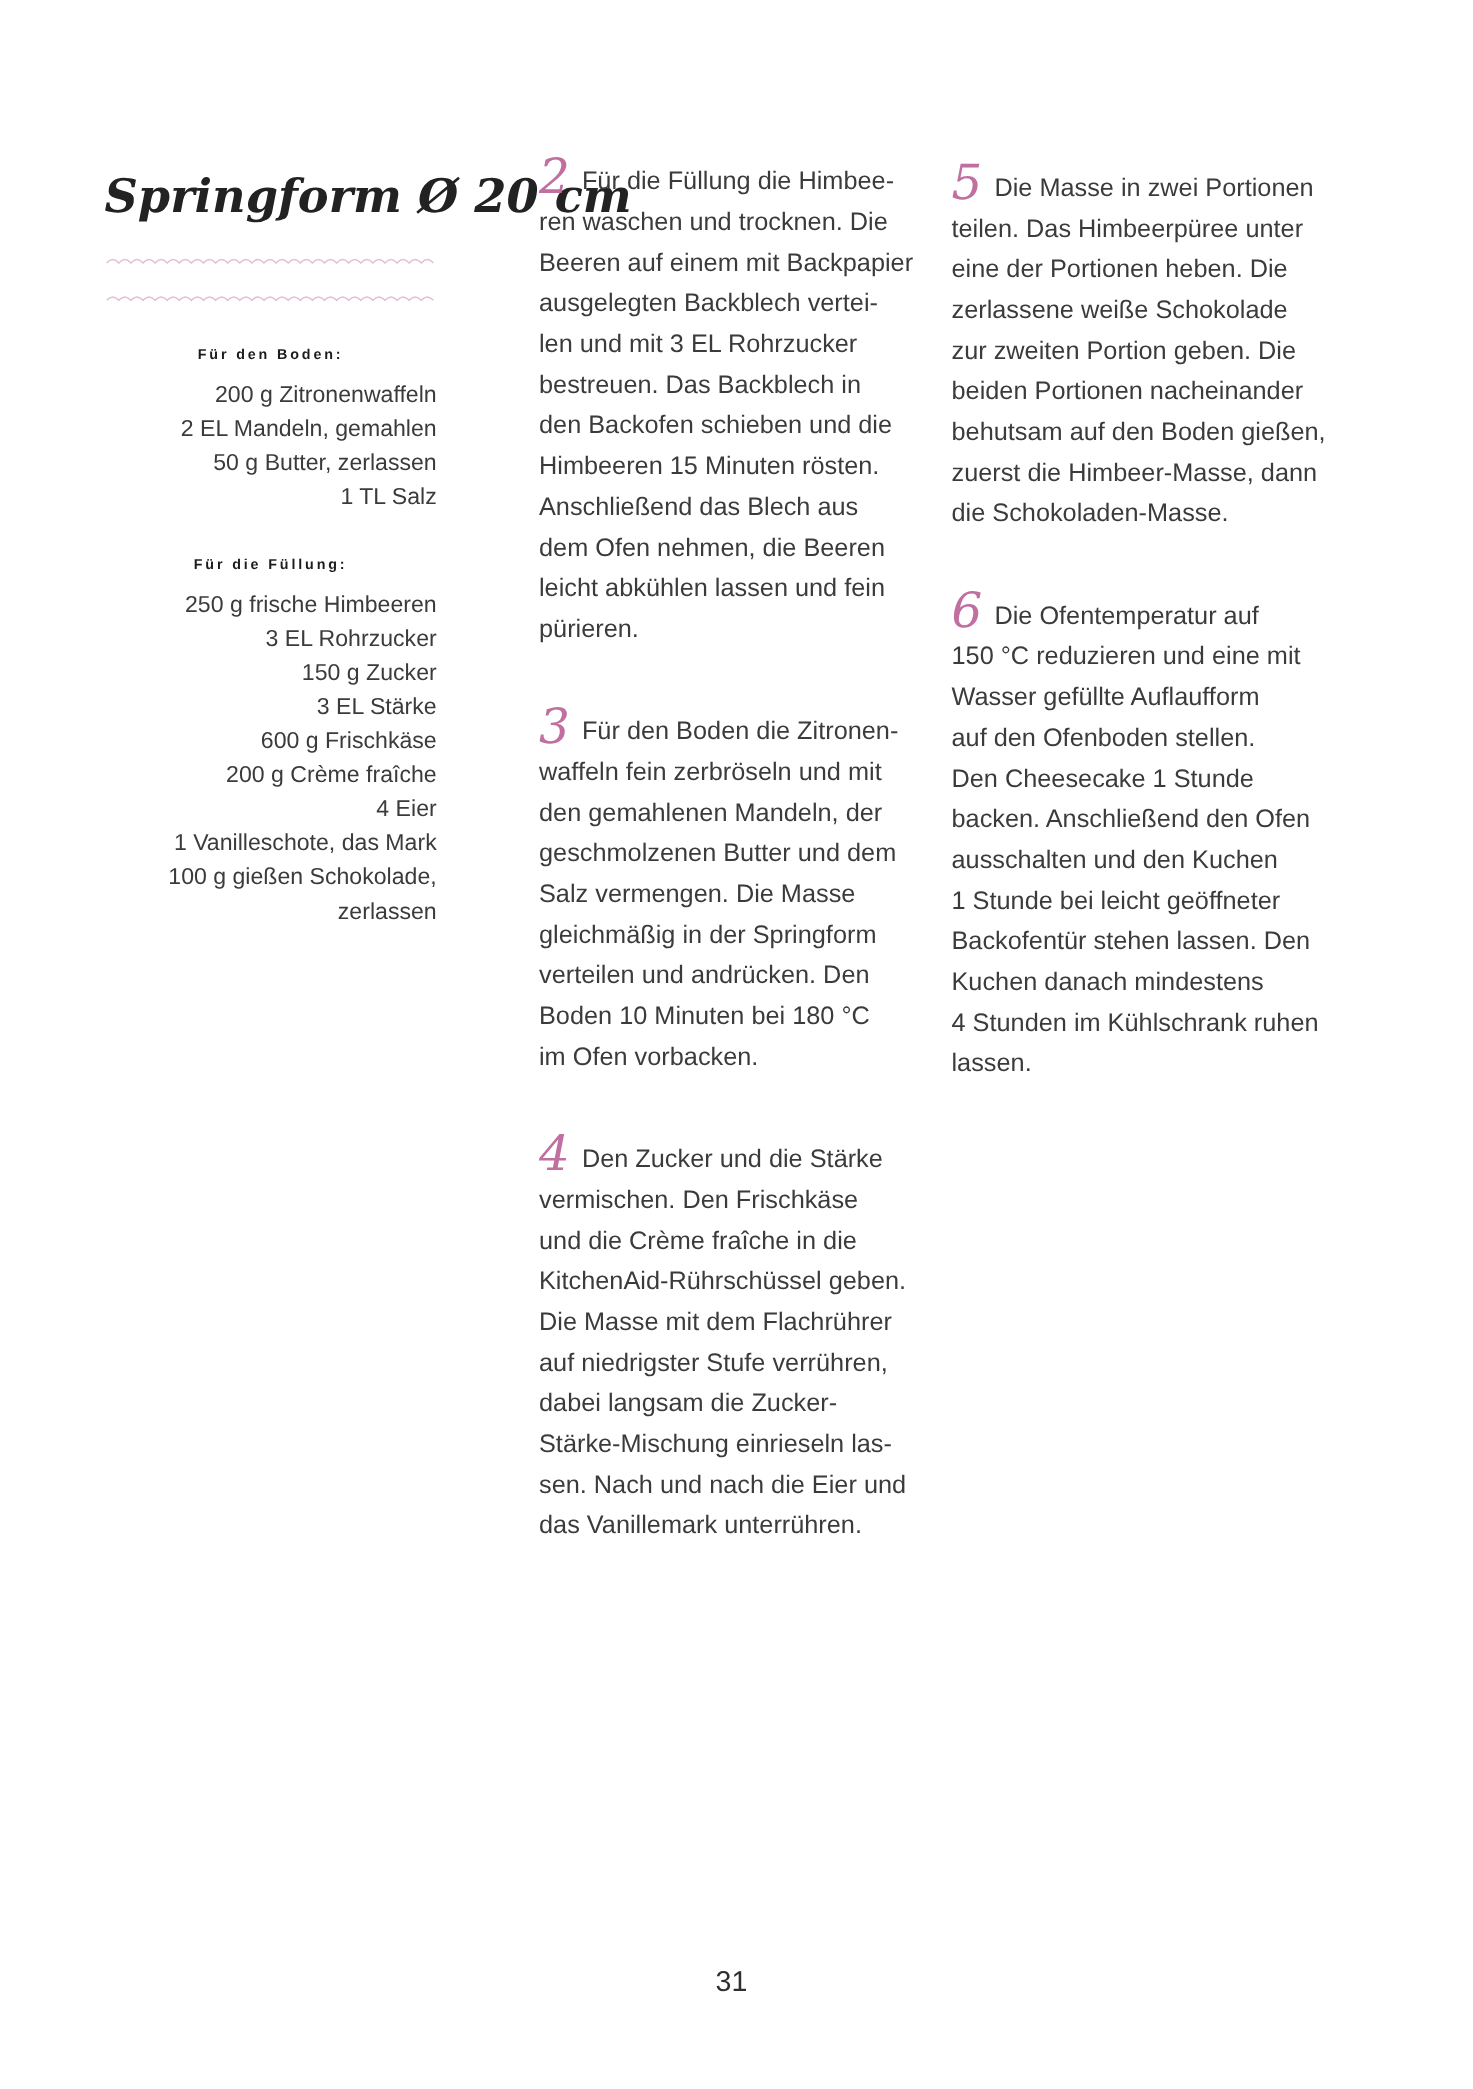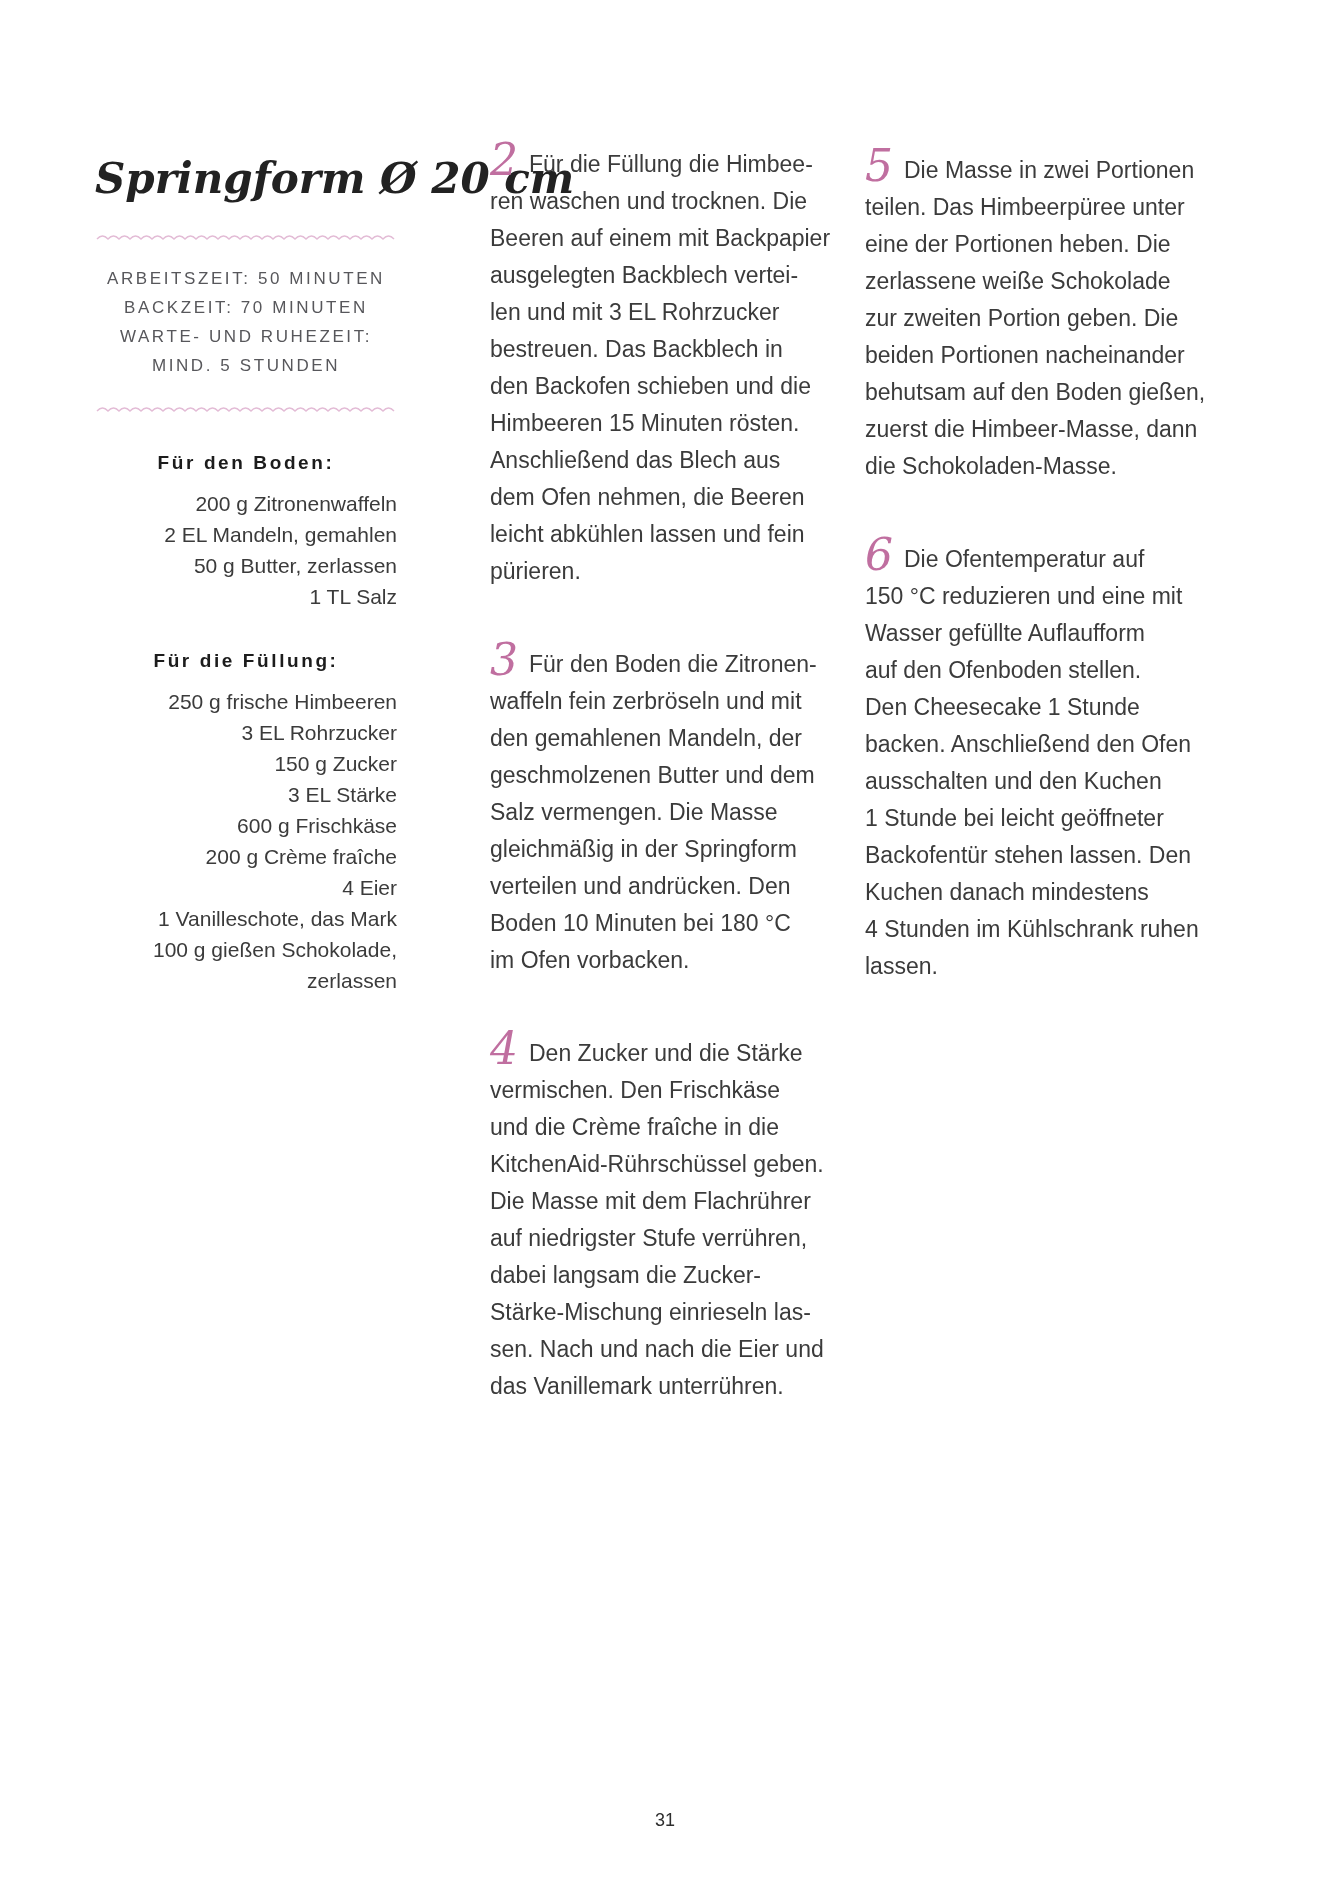--- a/index.html
+++ b/index.html
@@ -36,21 +36,21 @@
   .times { margin-top: 22px; }
   .time-line {
     font-size: 17px;
     line-height: 29px;
     letter-spacing: 2.6px;
     color: var(--muted, #57575b);
     font-weight: 400;
   }
   .section { margin-top: 38px; }
   .section-heading {
-    font-size: 19px;
+    font-size: 13px;
     font-weight: bold;
     letter-spacing: 2.6px;
     color: var(--heading, #1c1c1c);
     margin-bottom: 14px;
   }
   .ingredient {
     font-size: 21px;
     line-height: 31px;
     color: var(--body, #3b3b3b);
     text-align: right;
@@ -86,43 +86,36 @@
     white-space: pre-line;
   }
 
   
   .pageno {
     position: absolute;
     left: 0;
     top: 1786px;
     width: 1330px;
     text-align: center;
-    font-size: 18px;
+    font-size: 26px;
     color: #2e2e2e;
-    margin-top: 24px;
   }
 </style>
 </head>
 <body>
 
 <div class="page">
 
   <aside class="col-left">
     <h1 class="title">Springform Ø 20 cm</h1>
 
     <svg class="wave" width="300" height="10" viewBox="0 0 300 10">
       <path class="wavepath" fill="none" stroke-width="1.4" d="M1 7 q5.5 -6 11 0 q5.5 -6 11 0 q5.5 -6 11 0 q5.5 -6 11 0 q5.5 -6 11 0 q5.5 -6 11 0 q5.5 -6 11 0 q5.5 -6 11 0 q5.5 -6 11 0 q5.5 -6 11 0 q5.5 -6 11 0 q5.5 -6 11 0 q5.5 -6 11 0 q5.5 -6 11 0 q5.5 -6 11 0 q5.5 -6 11 0 q5.5 -6 11 0 q5.5 -6 11 0 q5.5 -6 11 0 q5.5 -6 11 0 q5.5 -6 11 0 q5.5 -6 11 0 q5.5 -6 11 0 q5.5 -6 11 0 q5.5 -6 11 0 q5.5 -6 11 0 q5.5 -6 11 0" stroke="#e3bcd6"></path>
     </svg>
 
-    <div class="times">
-        <div class="time-line">ARBEITSZEIT: 50 MINUTEN</div>
-        <div class="time-line">BACKZEIT: 70 MINUTEN</div>
-        <div class="time-line">WARTE- UND RUHEZEIT:</div>
-        <div class="time-line">MIND. 5 STUNDEN</div>
-      </div>
 
     <svg class="wave wave2" width="300" height="10" viewBox="0 0 300 10">
       <path class="wavepath" fill="none" stroke-width="1.4" d="M1 7 q5.5 -6 11 0 q5.5 -6 11 0 q5.5 -6 11 0 q5.5 -6 11 0 q5.5 -6 11 0 q5.5 -6 11 0 q5.5 -6 11 0 q5.5 -6 11 0 q5.5 -6 11 0 q5.5 -6 11 0 q5.5 -6 11 0 q5.5 -6 11 0 q5.5 -6 11 0 q5.5 -6 11 0 q5.5 -6 11 0 q5.5 -6 11 0 q5.5 -6 11 0 q5.5 -6 11 0 q5.5 -6 11 0 q5.5 -6 11 0 q5.5 -6 11 0 q5.5 -6 11 0 q5.5 -6 11 0 q5.5 -6 11 0 q5.5 -6 11 0 q5.5 -6 11 0 q5.5 -6 11 0" stroke="#e3bcd6"></path>
     </svg>
 
     <div>
         <div class="section">
           <div class="section-heading">Für den Boden:</div>
           <div class="ingredient">200 g Zitronenwaffeln</div>
           <div class="ingredient">2 EL Mandeln, gemahlen</div>

